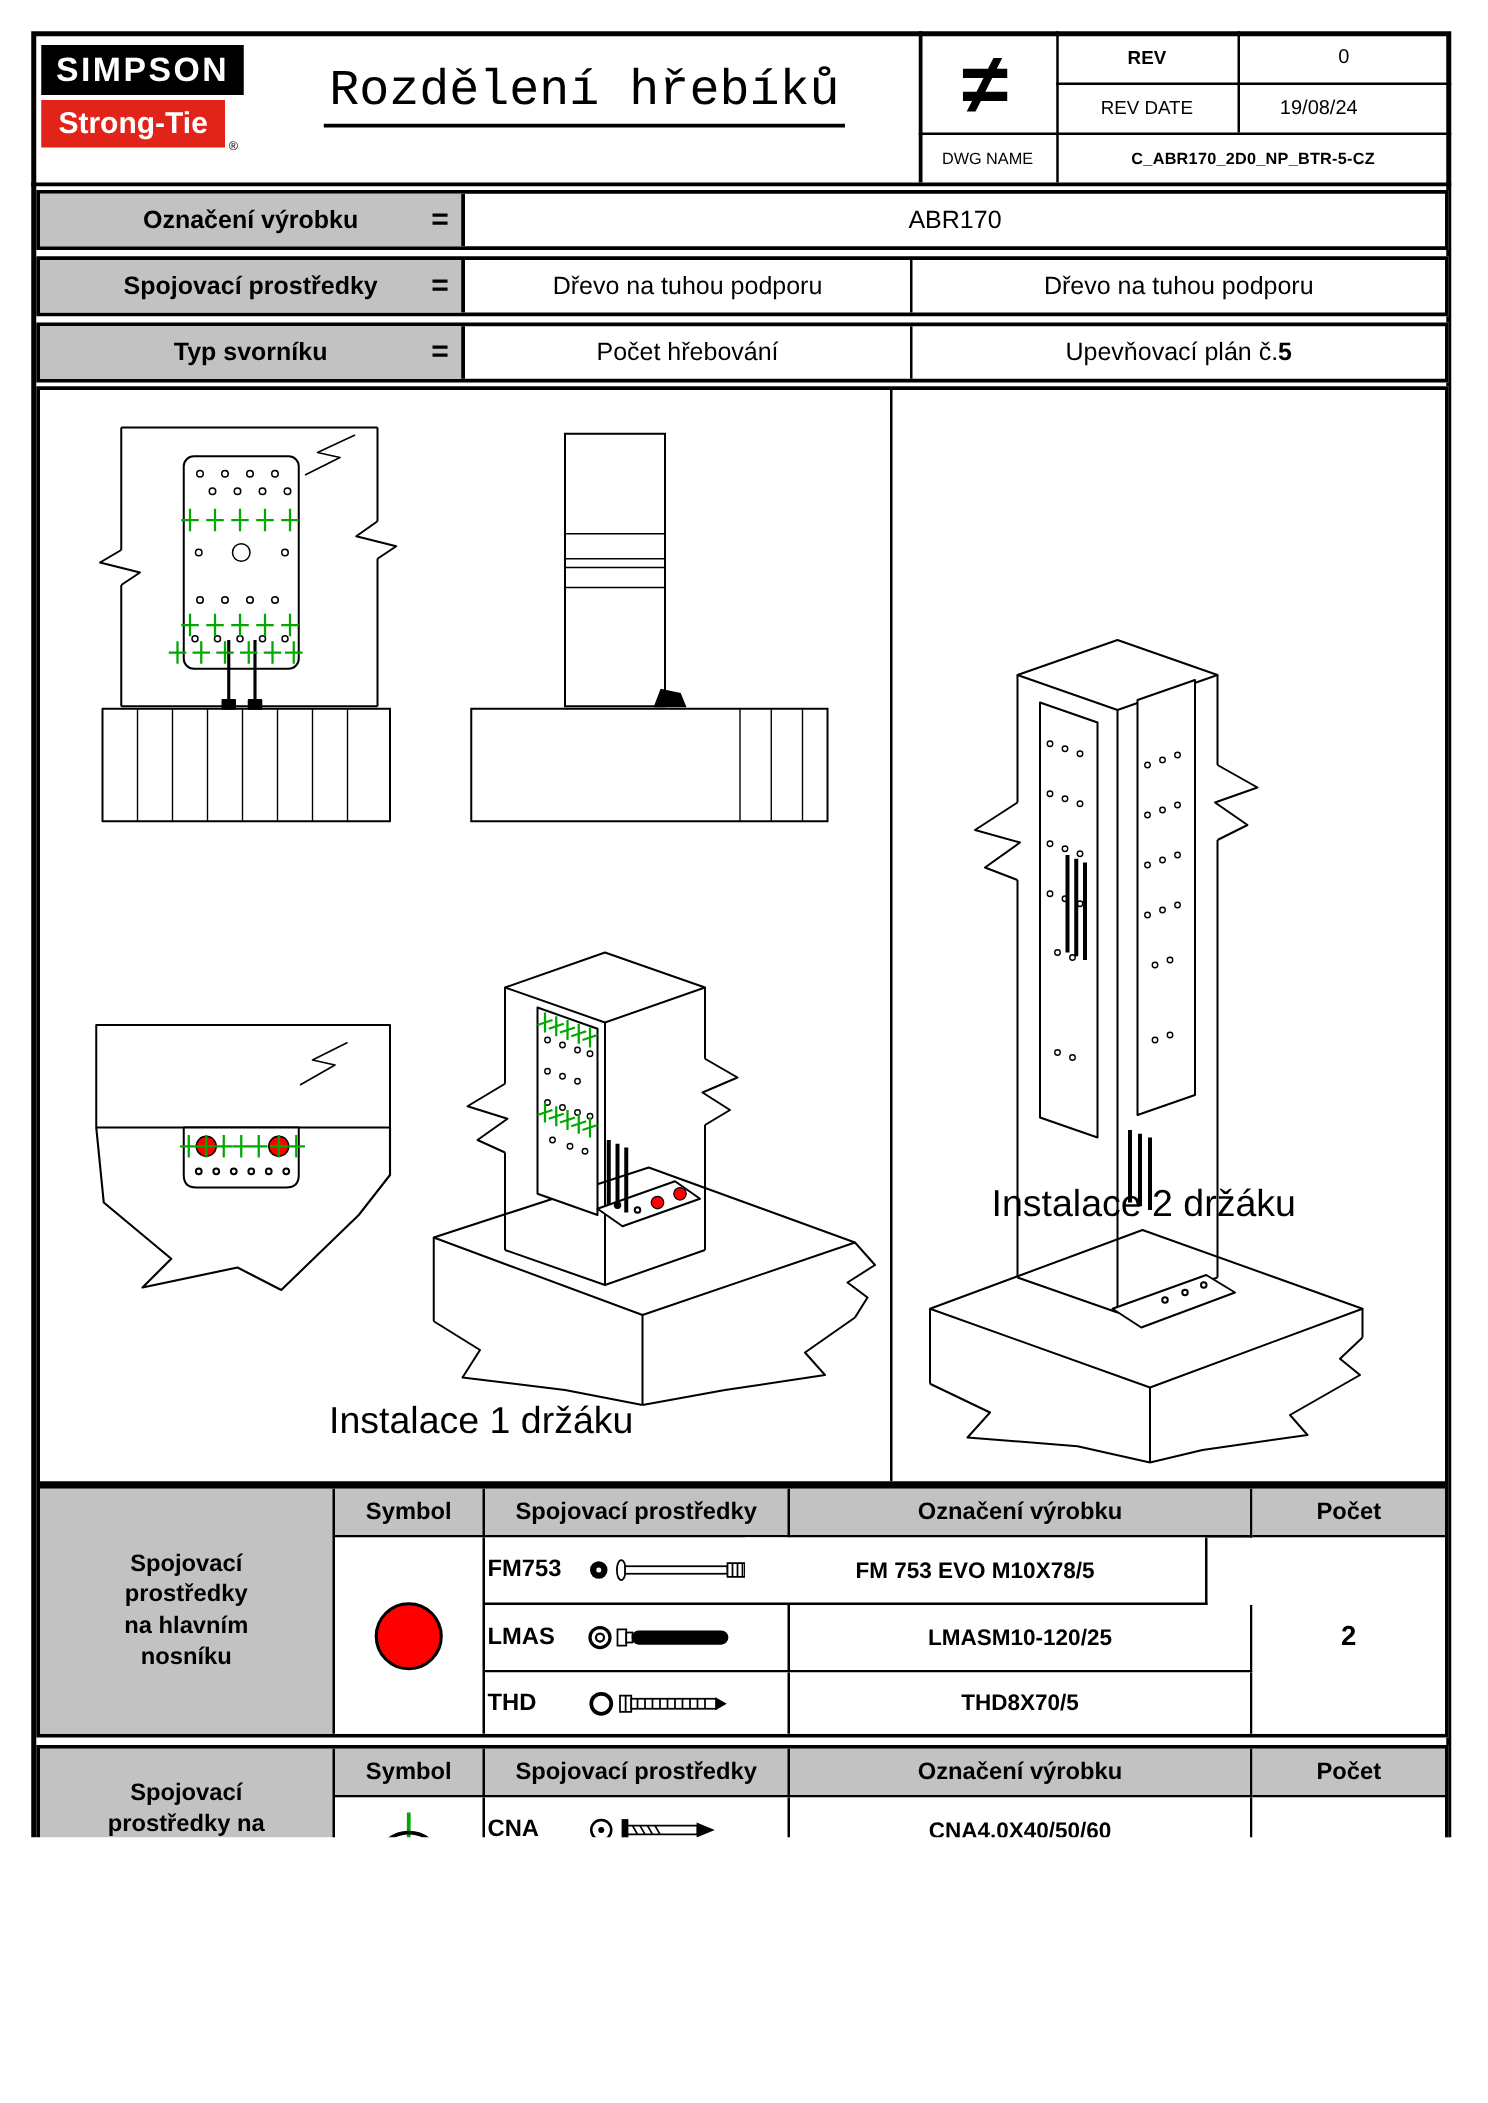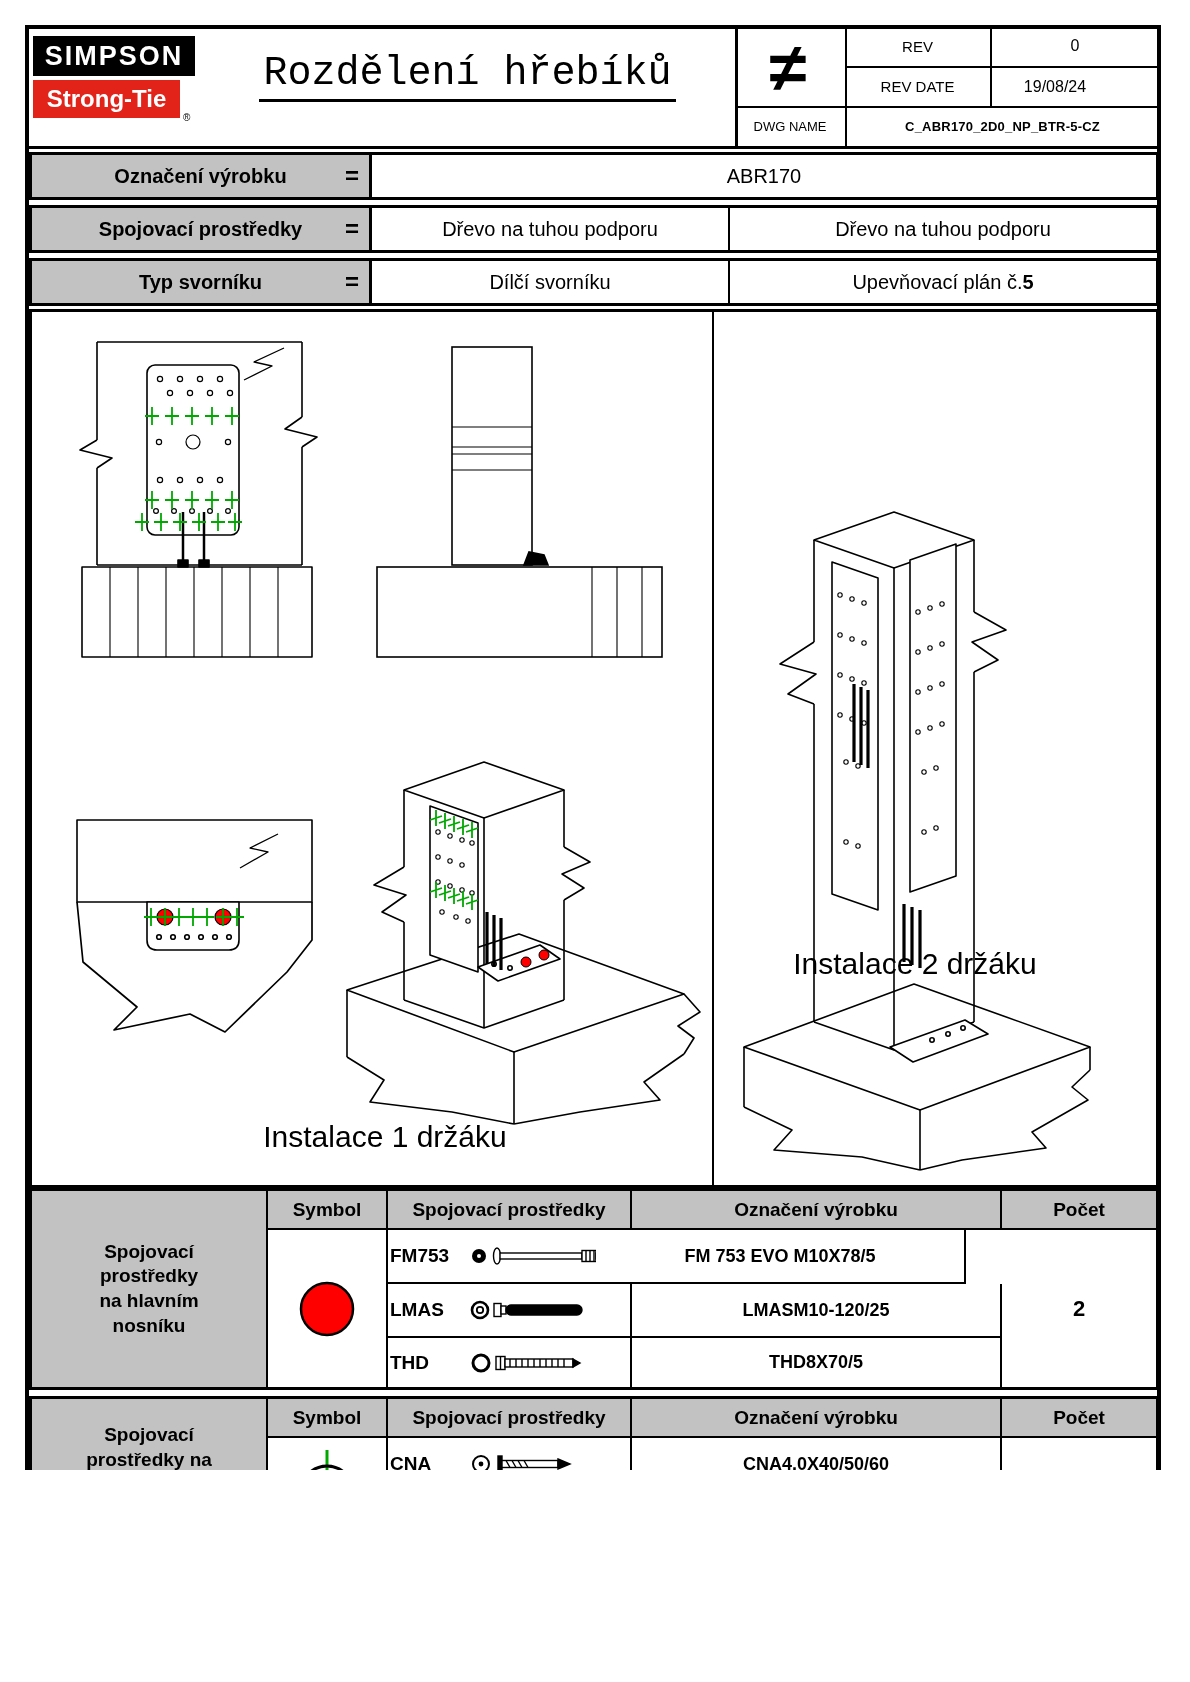--- a/index.html
+++ b/index.html
@@ -76,21 +76,21 @@
   </div>
 
   <div class="line" style="left:735px; top:25px; width:3px; height:121px;"></div>
   <div class="line" style="left:845px; top:25px; width:2px; height:121px;"></div>
   <div class="line" style="left:990px; top:25px; width:2px; height:81px;"></div>
   <div class="line" style="left:845px; top:66px; width:316px; height:2px;"></div>
   <div class="line" style="left:735px; top:106px; width:426px; height:2px;"></div>
   <div class="line" style="left:25px;  top:146px; width:1136px; height:3px;"></div>
 
   <div class="cell" id="neq-cell">≠</div>
-  <div class="cell tb-label" style="left:847px; top:27px; width:141px; height:38px;">REV</div>
+  <div class="cell tb-label" style="left:847px; top:27px; width:141px; height:38px;font-weight:bold;">REV</div>
   <div class="cell tb-value" style="left:992px; top:27px; width:166px; height:38px;">0</div>
   <div class="cell tb-label" style="left:847px; top:68px; width:141px; height:37px;">REV DATE</div>
   <div class="cell tb-value" style="left:972px; top:68px; width:166px; height:37px;">19/08/24</div>
   <div class="cell" id="dwg-label" style="left:738px; top:108px; width:104px; height:37px;">DWG NAME</div>
   <div class="cell" id="dwg-value" style="left:847px; top:108px; width:311px; height:37px;">C_ABR170_2D0_NP_BTR-5-CZ</div>
 
   <div class="info-bar" style="top:152px;">
     <div class="info-label">
       <span class="lbl">Označení výrobku</span>
       <span class="eq">=</span>
@@ -105,21 +105,21 @@
     </div>
     <div class="info-value half">Dřevo na tuhou podporu</div>
     <div class="info-value">Dřevo na tuhou podporu</div>
   </div>
 
   <div class="info-bar" style="top:258px;">
     <div class="info-label">
       <span class="lbl">Typ svorníku</span>
       <span class="eq">=</span>
     </div>
-    <div class="info-value half">Dílčí svorníku</div>
+    <div class="info-value half">Počet hřebování</div>
     <div class="info-value" style="text-align:center;">
       <span>Upevňovací plán č.</span>
       <span class="plan-num">5</span>
     </div>
   </div>
 
   <div class="abs" id="drawing-area">
     <svg width="1124" height="873" viewBox="0 0 1124 873">
       <defs>
         <g id="cr">

